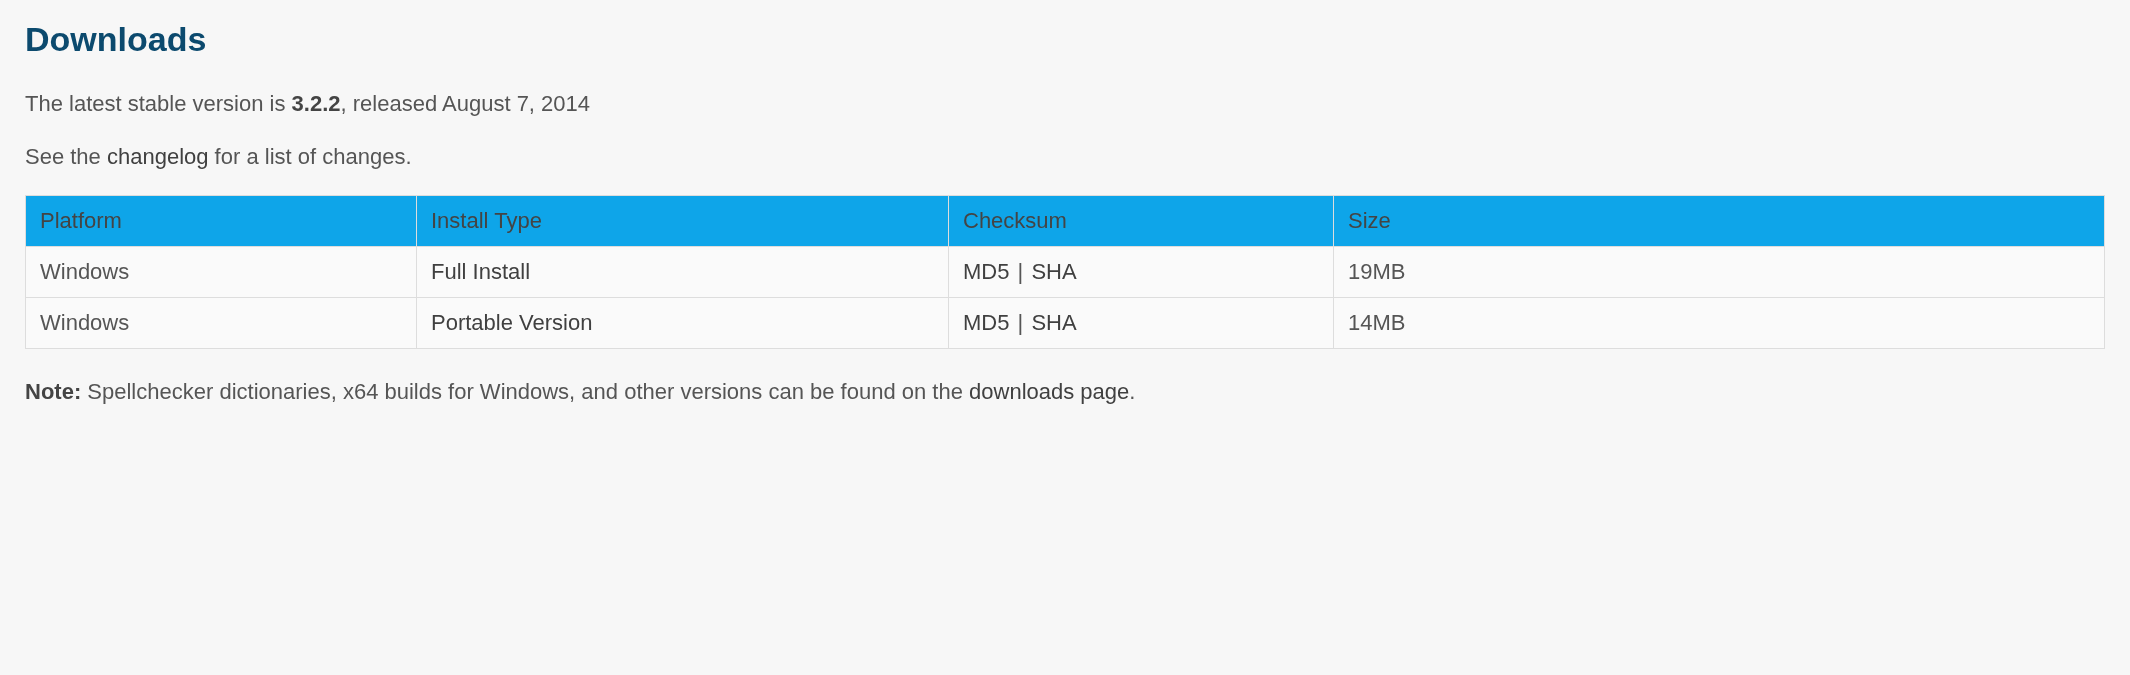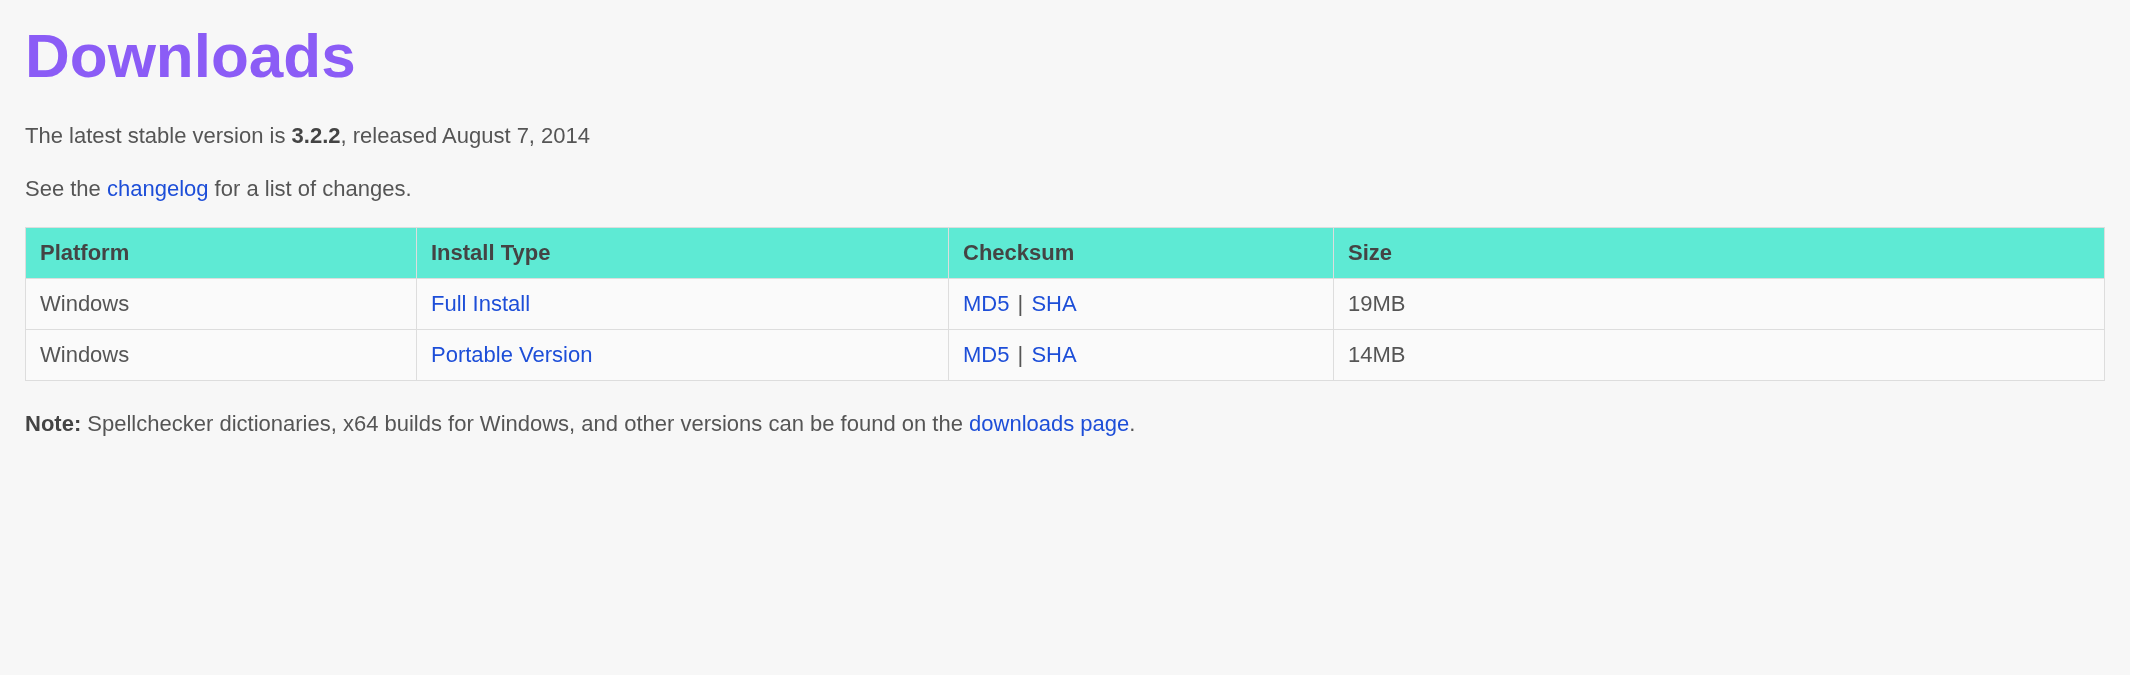--- a/index.html
+++ b/index.html
@@ -8,33 +8,33 @@
       padding: 0;
     }
     body {
       font-family: -apple-system, BlinkMacSystemFont, "Segoe UI", Helvetica, Arial, sans-serif;
       background: #f7f7f7;
       color: #333;
       padding: 20px 25px;
       width: 2130px;
     }
     h1 {
-      font-size: 62px;
+      font-size: 34px;
       font-weight: 700;
-      color: #8b5cf6;
+      color: #0c4a6e;
       margin-bottom: 30px;
     }
     p {
       font-size: 22px;
       color: #555;
       margin-bottom: 22px;
       line-height: 1.4;
     }
     .link {
-      color: #1d4ed8;
+      color: #404040;
       text-decoration: none;
       cursor: pointer;
     }
     .bold {
       font-weight: 700;
       color: #444;
     }
     table {
       width: 100%;
       border-collapse: collapse;
@@ -42,23 +42,23 @@
       margin-bottom: 28px;
       margin-top: 8px;
     }
     th, td {
       border: 1px solid #ddd;
       padding: 12px 14px;
       text-align: left;
       font-size: 22px;
     }
     th {
-      font-weight: 700;
+      font-weight: 400;
       color: #444;
-      background: #5eead4;
+      background: #0ea5e9;
     }
     td {
       color: #555;
     }
     .sep {
       color: #555;
       padding: 0 2px;
     }
     .col-platform { width: 391px; }
     .col-install { width: 532px; }

